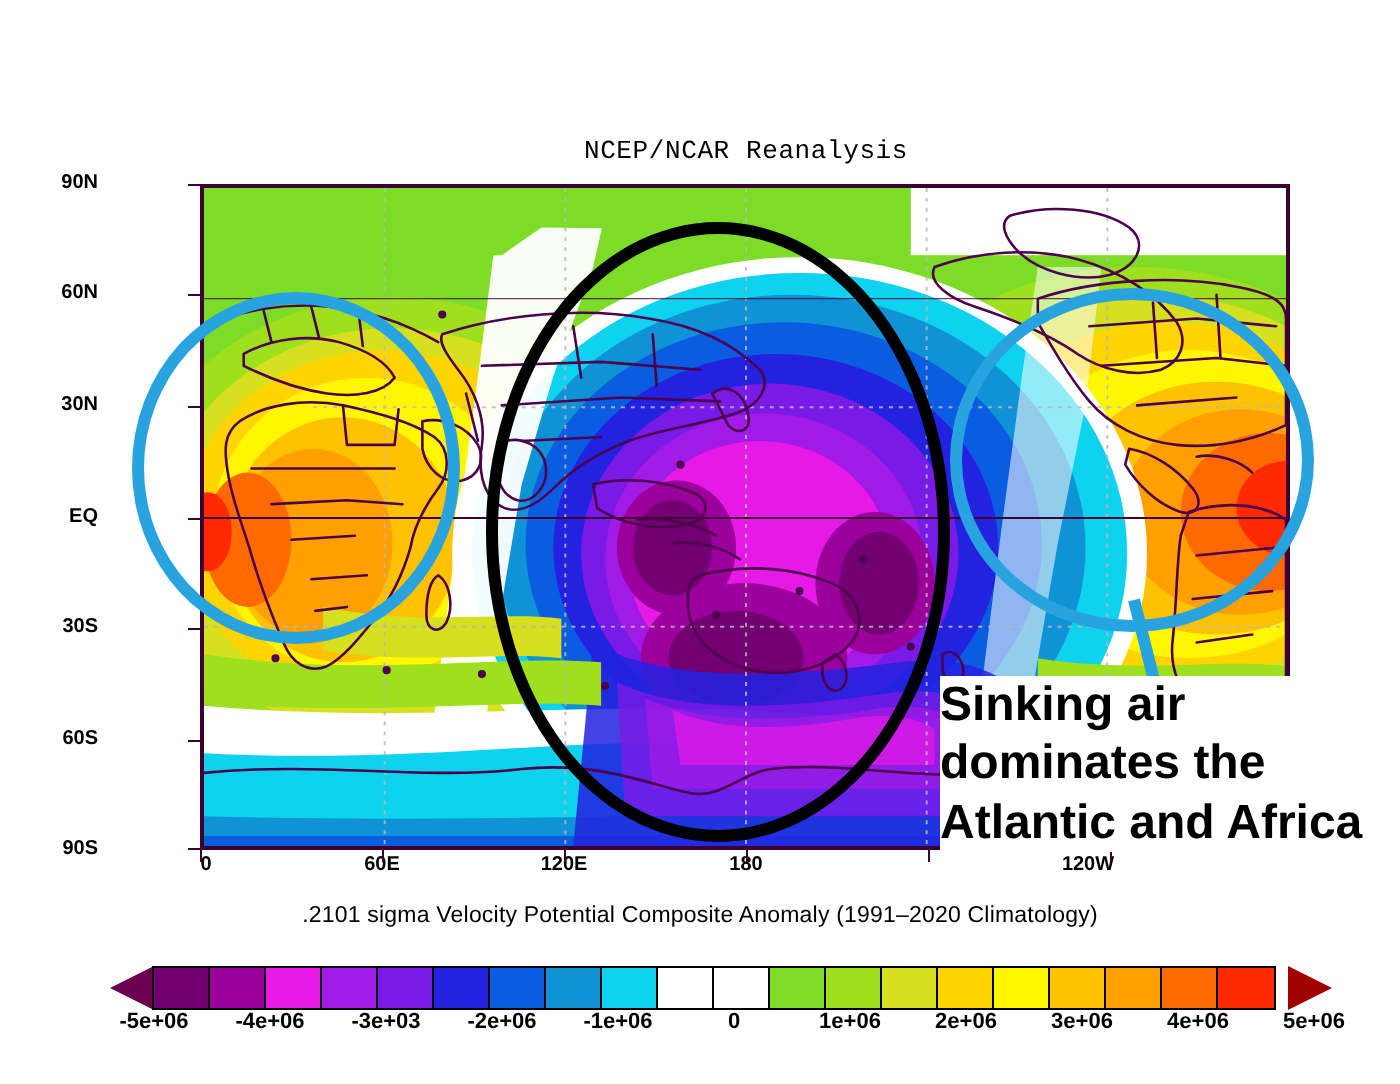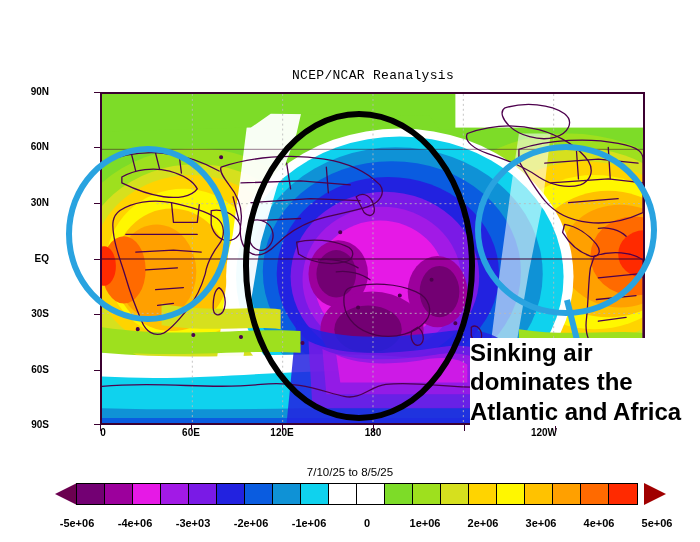--- a/index.html
+++ b/index.html
@@ -92,21 +92,21 @@
   .cbar-wrap{position:absolute;left:0;top:483px;width:700px;height:24px;}
   .cbar{
     position:absolute;left:76px;top:0px;height:20px;
     display:flex;border:1px solid #000;box-sizing:content-box;
   }
   .cbar .seg{width:28px;height:20px;border-right:1px solid #000;box-sizing:border-box;}
   .cbar .seg:last-child{border-right:none;}
   .cap-left,.cap-right{position:absolute;top:0px;width:0;height:0;}
   .cap-left{left:55px;border-top:11px solid transparent;border-bottom:11px solid transparent;border-right:22px solid #6b0050;}
   .cap-right{left:644px;border-top:11px solid transparent;border-bottom:11px solid transparent;border-left:22px solid #a00000;}
-  .cbar-labels{position:absolute;left:0;top:22px;width:700px;height:16px;margin-top:12px;}
+  .cbar-labels{position:absolute;left:0;top:22px;width:700px;height:16px;}
   .cbar-labels span{
     position:absolute;font-size:11px;font-weight:bold;color:#000;
     transform:translateX(-50%);font-family:"Liberation Sans",sans-serif;
     white-space:nowrap;
   }
 </style>
 </head>
 <body>
 
 <div id="root">
@@ -323,21 +323,21 @@
     <div class="xtick-mark" style="left:555px"></div>
   </div>
 
   <div class="ann-ellipse ell-pacific"></div>
   <div class="ann-ellipse ell-africa"></div>
   <div class="ann-ellipse ell-atlantic"></div>
   <div class="leader-line"></div>
 
   <div class="ann-text ann-sinking">Sinking air dominates the Atlantic and Africa</div>
 
-  <div class="caption2">7/10/25  to 8/5/25</div>
+  <div class="caption">.2101 sigma Velocity Potential  Composite Anomaly (1991–2020 Climatology)</div>
 
   <div class="cbar-wrap">
     <div class="cap-left"></div>
     <div class="cbar" id="cbar">
         <div class="seg" style="background: rgb(115, 0, 115);"></div>
         <div class="seg" style="background: rgb(156, 0, 156);"></div>
         <div class="seg" style="background: rgb(230, 25, 230);"></div>
         <div class="seg" style="background: rgb(162, 26, 230);"></div>
         <div class="seg" style="background: rgb(122, 26, 230);"></div>
         <div class="seg" style="background: rgb(34, 34, 224);"></div>

